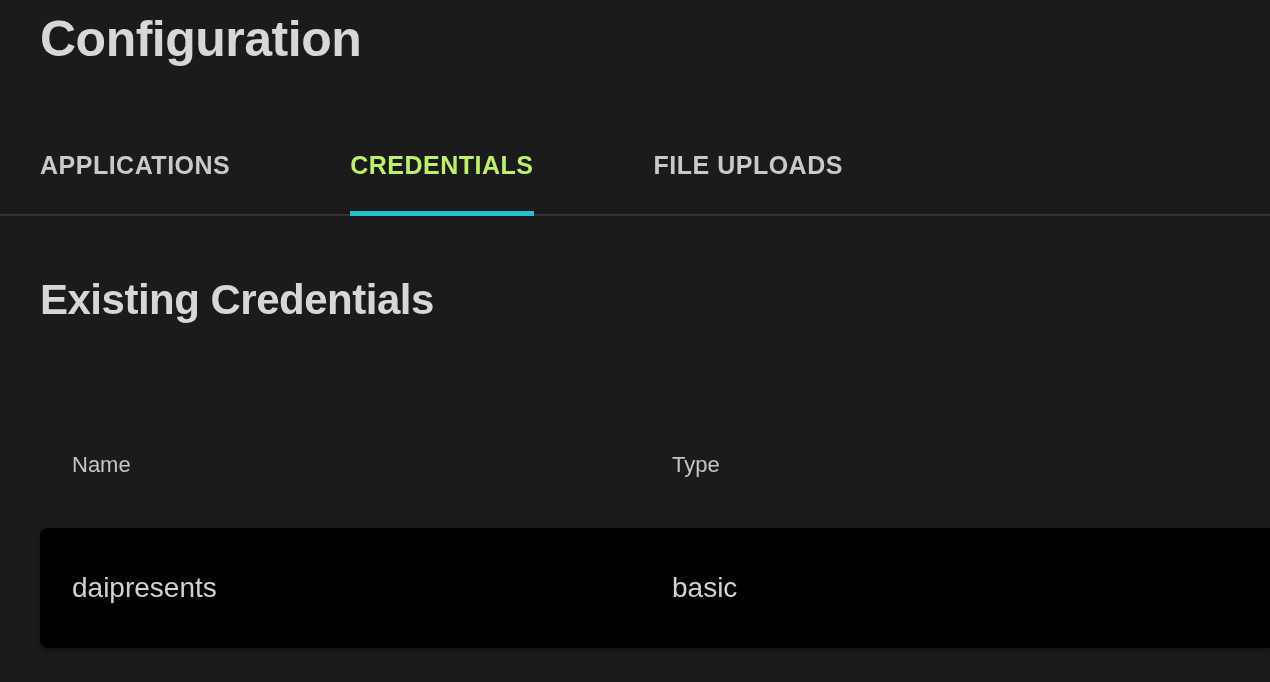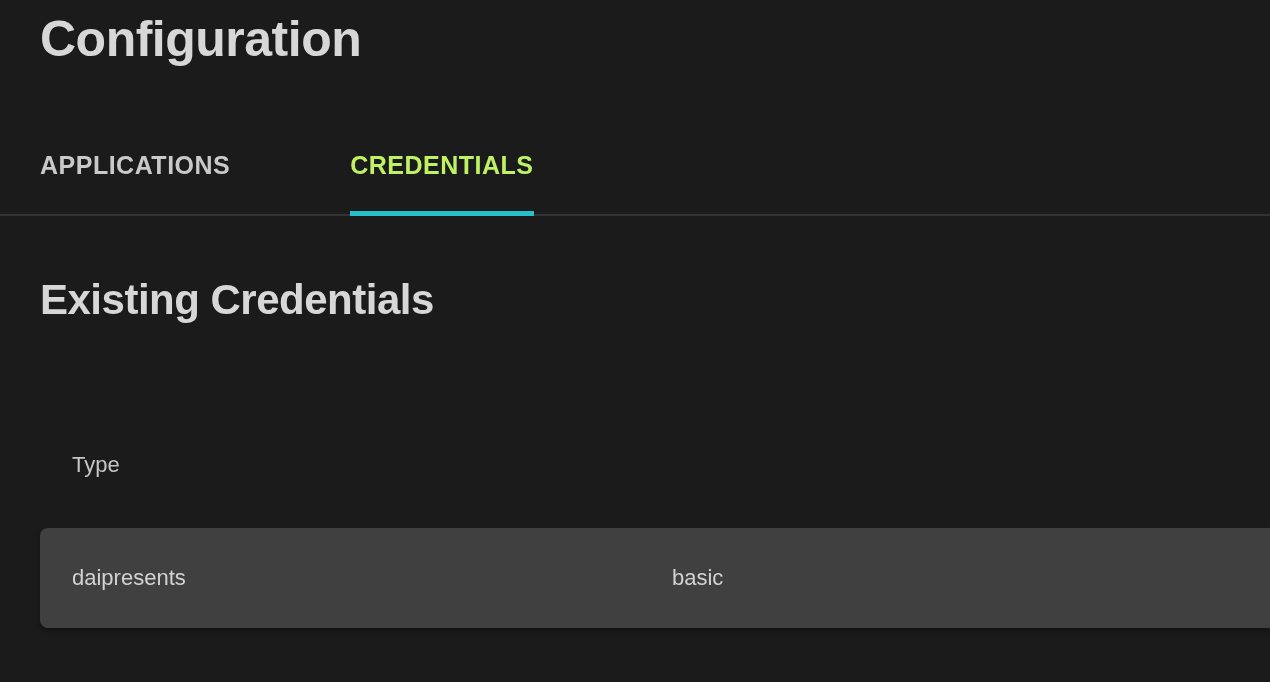--- a/index.html
+++ b/index.html
@@ -68,42 +68,44 @@
   .table-header {
     margin-top: 118px;
     margin-left: 40px;
     height: 42px;
     color: #c5c5c5;
     font-size: 22px;
   }
   .table-row {
     margin-top: 42px;
     margin-left: 40px;
-    height: 100px;
-    background: #404040;
+    height: 120px;
+    background: #000000;
     border-radius: 8px 0 0 8px;
     color: #d2d2d2;
-    font-size: 22px;
+    font-size: 28px;
     box-shadow: 0 3px 5px rgba(0,0,0,0.35);
     cursor: pointer;
   }
   .cell { white-space: nowrap; overflow: hidden; }
 </style>
 </head>
 <body>
 
 <h1 class="page-title">Configuration</h1>
 
 <nav class="tabbar">
   <div class="tab">APPLICATIONS</div>
   <div class="tab active">CREDENTIALS</div>
+  <div class="tab">FILE UPLOADS</div>
 </nav>
 
 <h2 class="section-title">Existing Credentials</h2>
 
 <div class="table-grid table-header">
+  <div class="cell">Name</div>
   <div class="cell">Type</div>
 </div>
 
 <div class="table-grid table-row">
   <div class="cell">daipresents</div>
   <div class="cell">basic</div>
 </div>
 
 </body></html>

